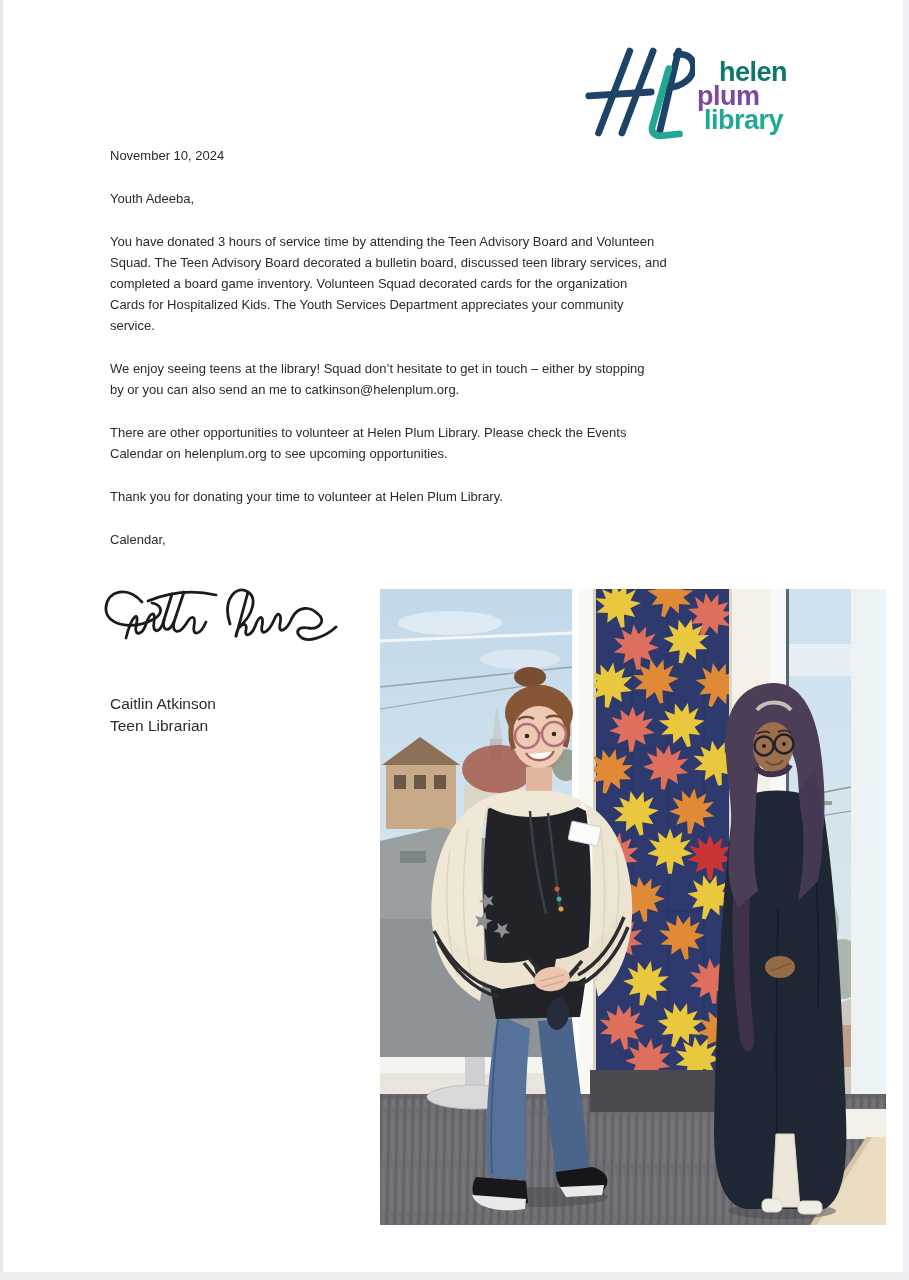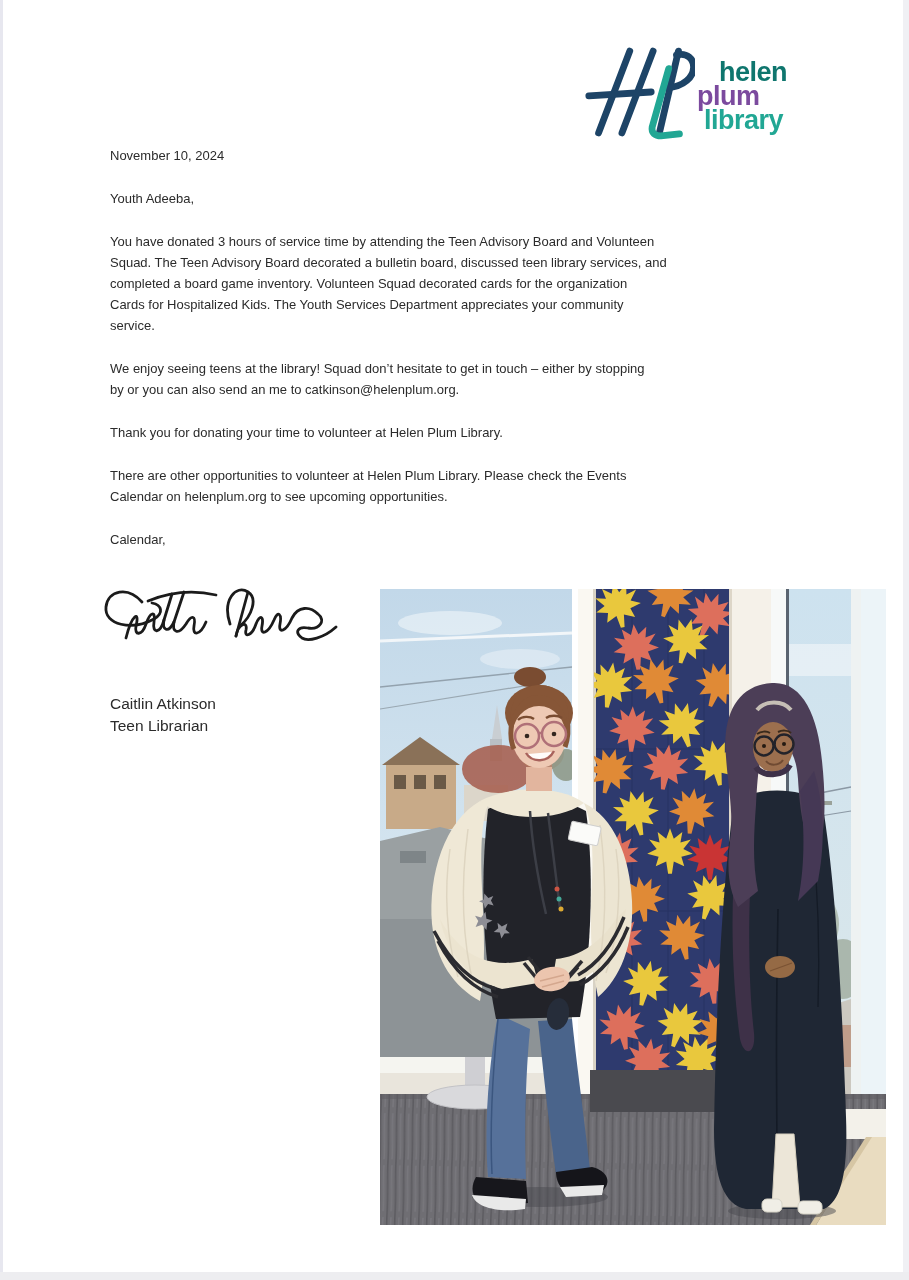--- a/index.html
+++ b/index.html
@@ -62,23 +62,23 @@
   <div id="letter">
     <div id="date" class="para">November 10, 2024</div>
     <div id="salutation">Youth Adeeba,</div>
     <div class="para">You have donated 3 hours of service time by attending the Teen Advisory Board and Volunteen
 Squad. The Teen Advisory Board decorated a bulletin board, discussed teen library services, and
 completed a board game inventory. Volunteen Squad decorated cards for the organization
 Cards for Hospitalized Kids. The Youth Services Department appreciates your community
 service.</div>
     <div class="para">We enjoy seeing teens at the library! Squad don’t hesitate to get in touch – either by stopping
 by or you can also send an me to catkinson@helenplum.org.</div>
-    <div class="para">Thank you for donating your time to volunteer at Helen Plum Library.</div>
     <div class="para">There are other opportunities to volunteer at Helen Plum Library. Please check the Events
 Calendar on helenplum.org to see upcoming opportunities.</div>
+    <div class="para">Thank you for donating your time to volunteer at Helen Plum Library.</div>
     <div id="closing" class="para">Calendar,</div>
   </div>
 
   <svg id="signature" viewBox="0 0 250 80">
     <g fill="none" stroke="#1b1b1b" stroke-width="2.8" stroke-linecap="round" stroke-linejoin="round">
       <path d="M44,22 C30,6 10,10 8,27 C6,45 34,51 56,39 C66,33 64,25 54,23"></path>
       <path d="M28,58 C34,34 42,30 38,46 C36,56 44,56 48,44 C52,32 58,30 56,42 C54,54 62,54 66,40 L74,14"></path>
       <path d="M66,40 C64,50 70,54 76,42 L86,12"></path>
       <path d="M76,42 C74,52 80,56 88,44 C94,34 98,36 96,46 C94,56 102,56 108,42"></path>
       <path d="M50,21 C72,12 96,10 118,15"></path>

